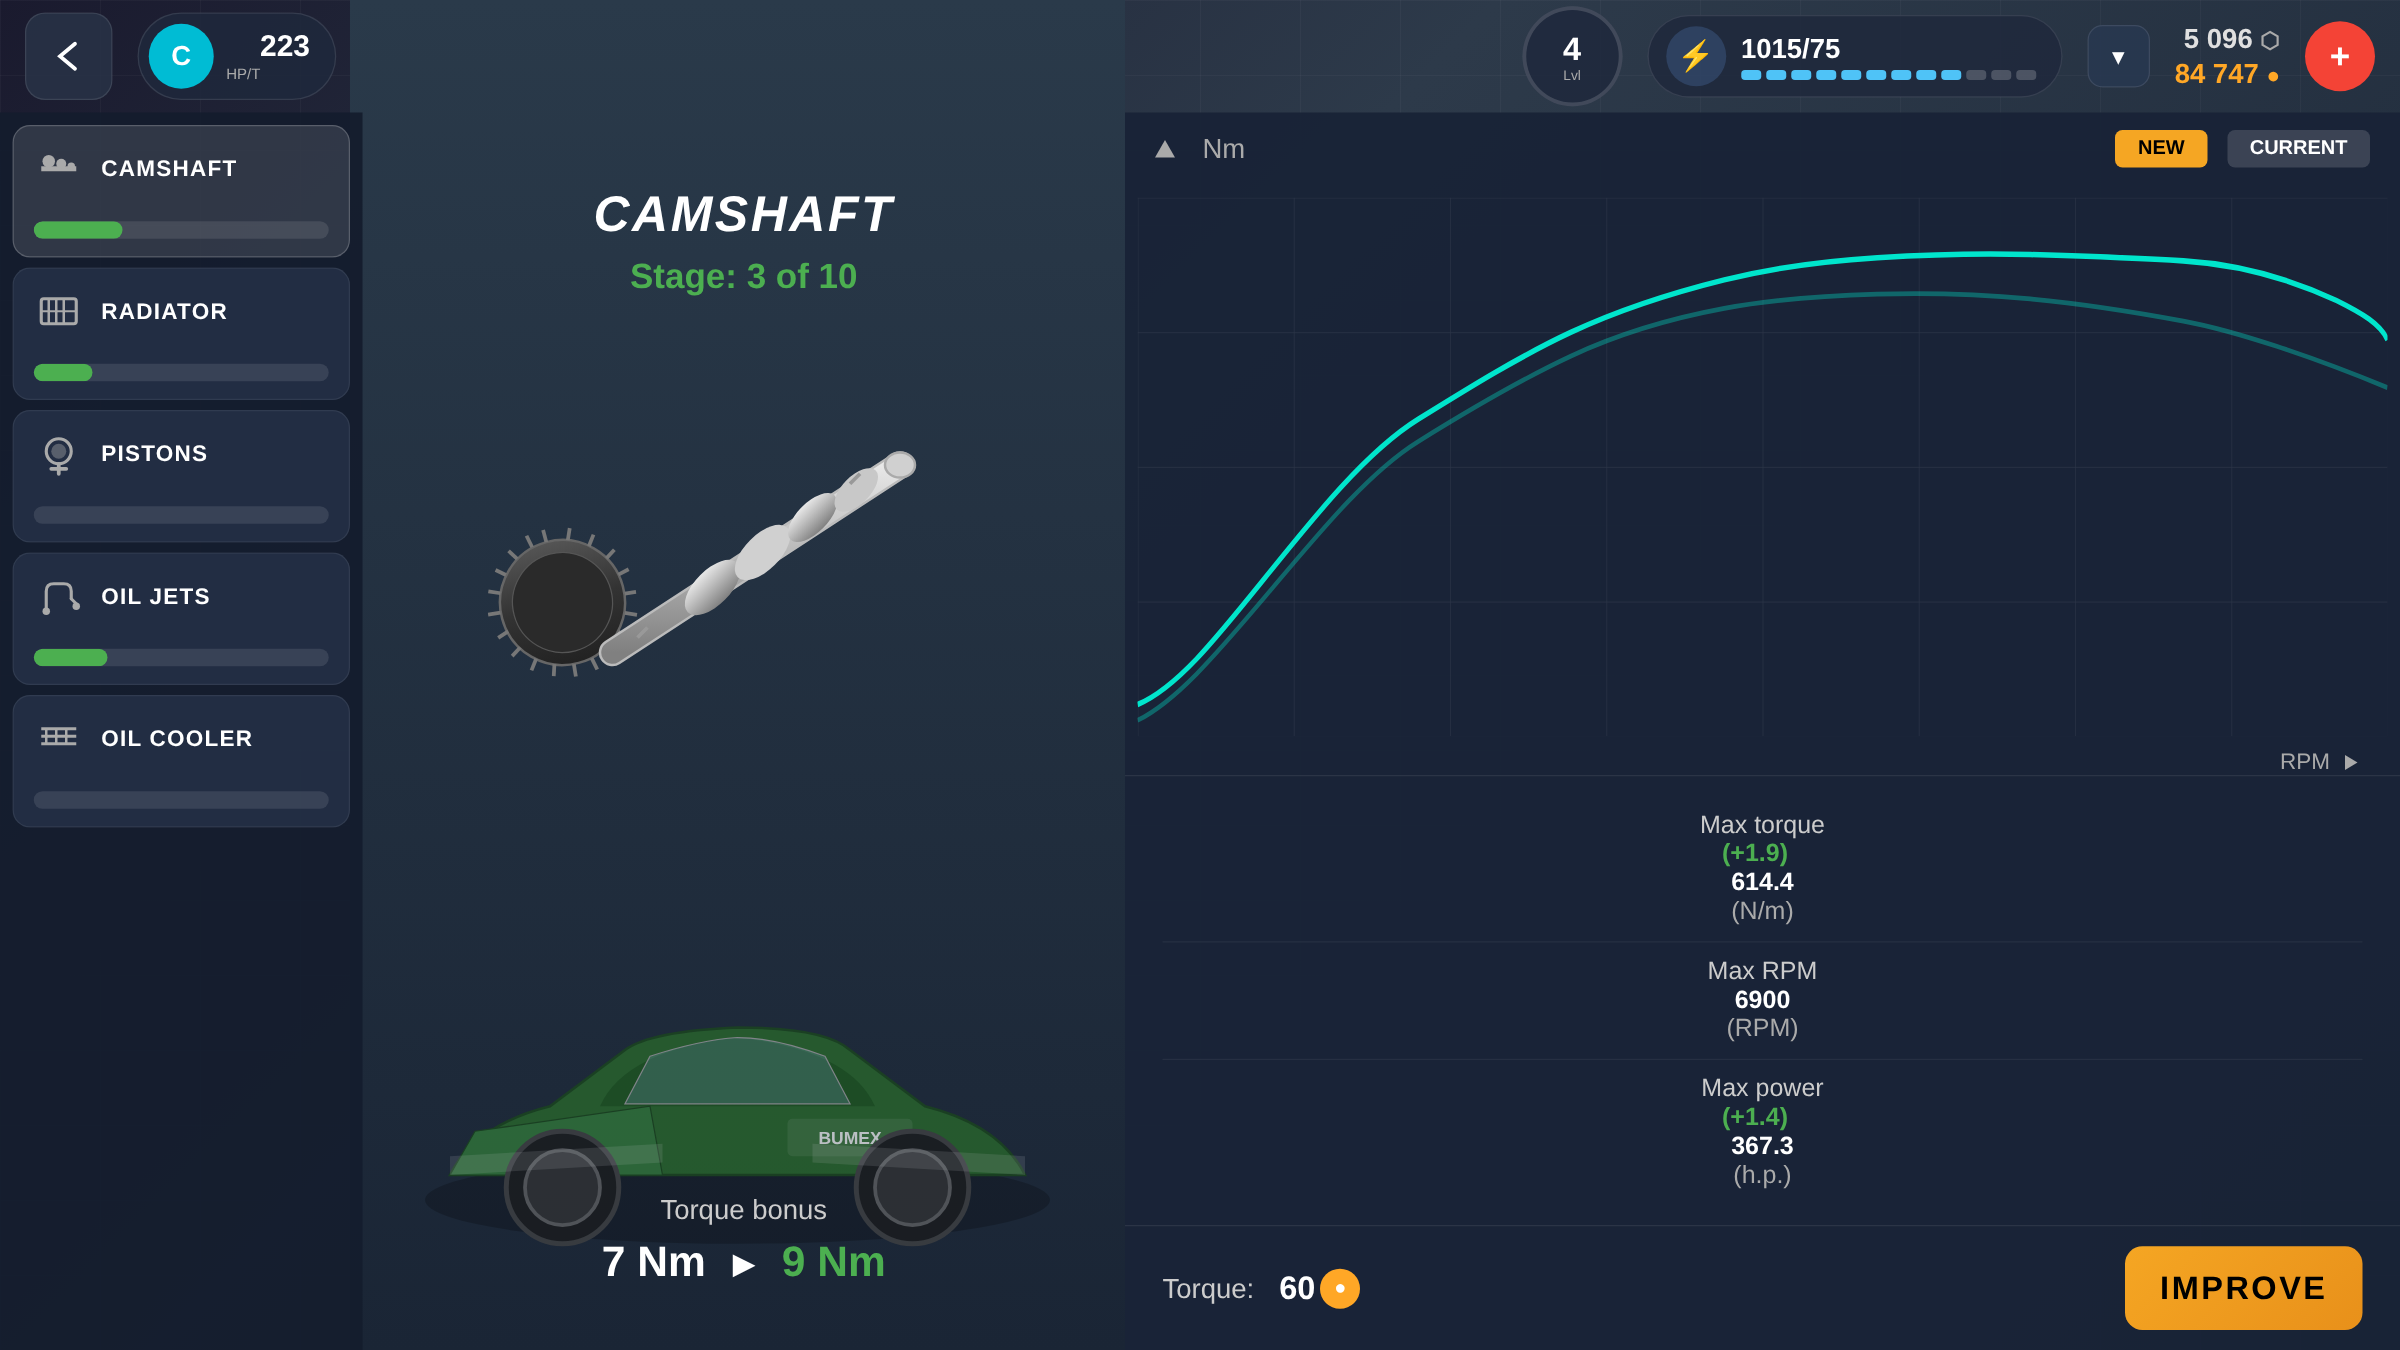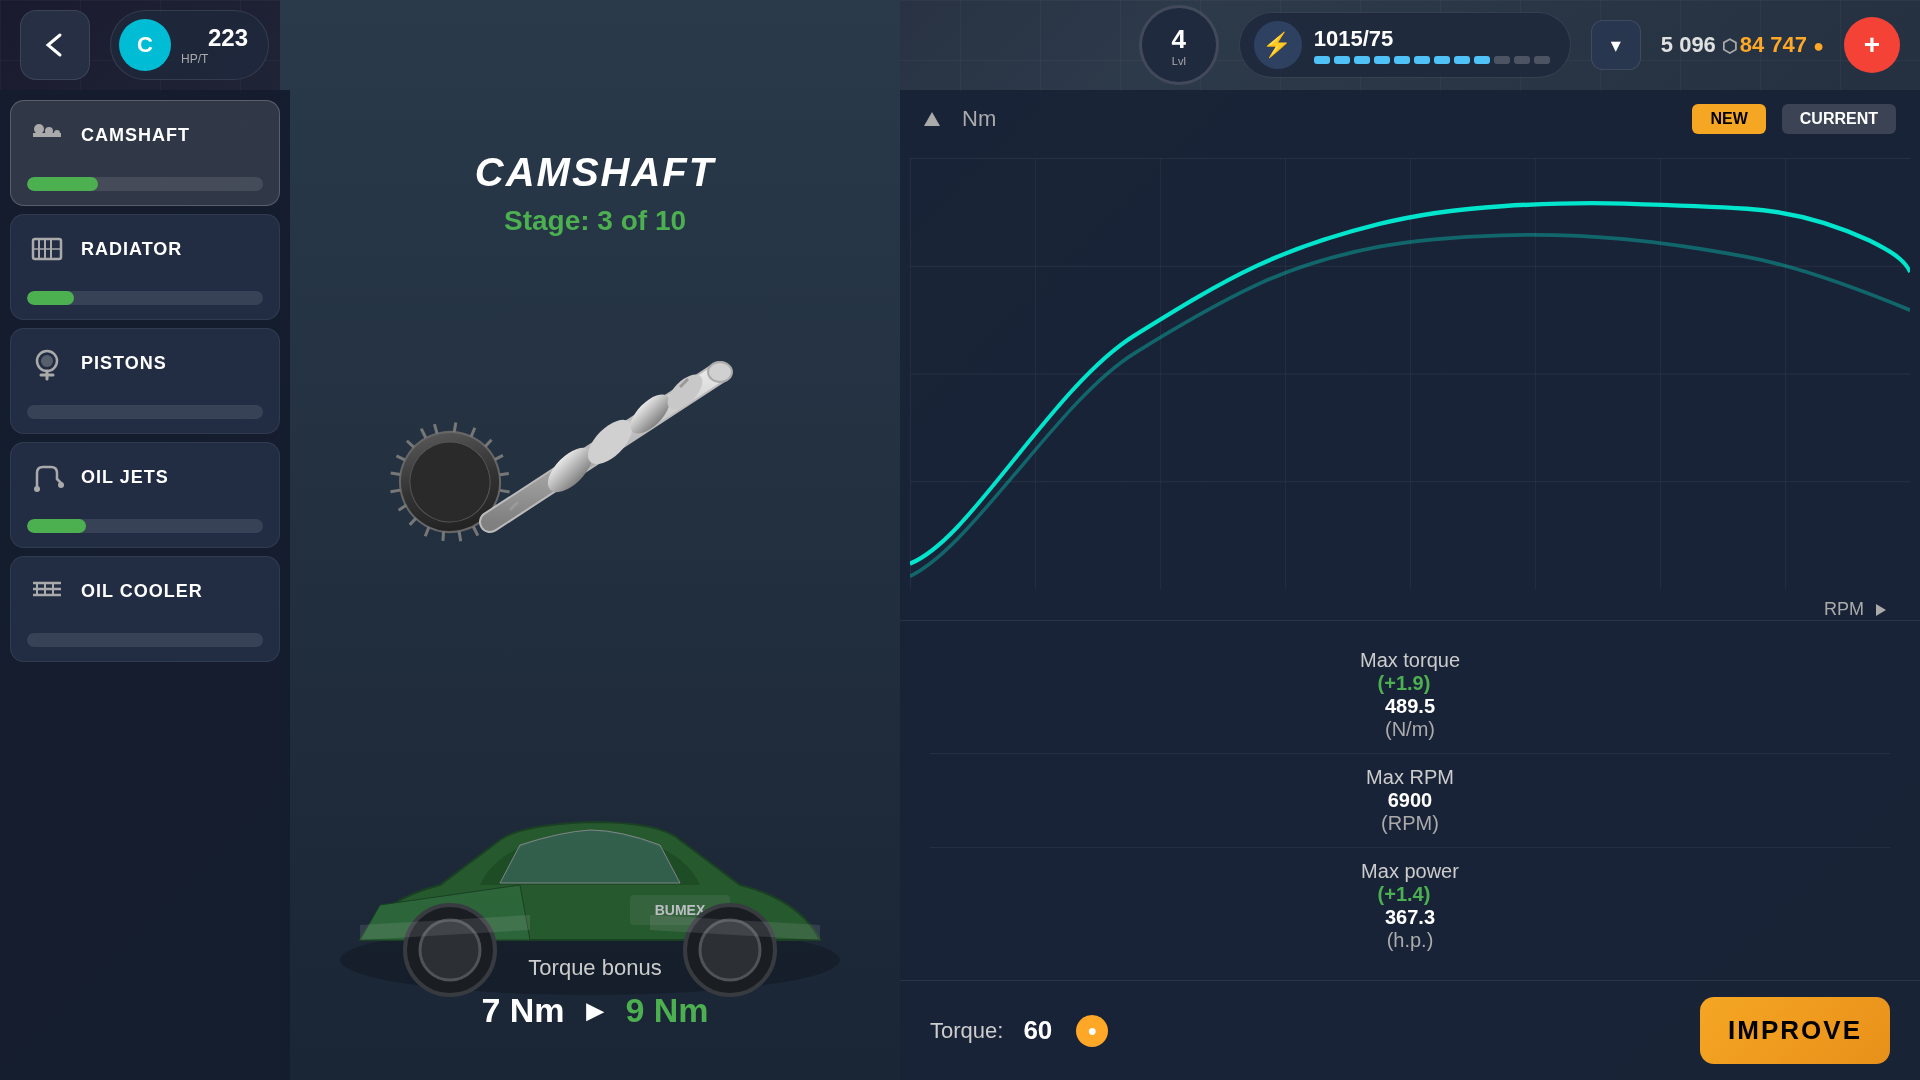--- a/index.html
+++ b/index.html
@@ -115,21 +115,21 @@
     .dropdown-btn {
       width: 50px; height: 50px;
       background: rgba(40,55,80,0.9);
       border-radius: 12px;
       display: flex; align-items: center; justify-content: center;
       cursor: pointer;
       border: 1px solid rgba(255,255,255,0.1);
     }
 
     .currency-area {
-      display: flex; flex-direction: row; align-items: flex-end; gap: 2px;
+      display: flex; flex-direction: column; align-items: flex-end; gap: 2px;
     }
     .currency-silver { font-size: 22px; font-weight: bold; color: #e0e0e0; }
     .currency-gold { font-size: 22px; font-weight: bold; color: #ffa726; }
 
     .add-btn {
       width: 56px; height: 56px;
       background: #f44336;
       border-radius: 50%;
       display: flex; align-items: center; justify-content: center;
       font-size: 28px; font-weight: bold;
@@ -281,21 +281,21 @@
 
     .bottom-bar {
       display: flex; align-items: center;
       padding: 16px 30px;
       border-top: 1px solid rgba(255,255,255,0.08);
       gap: 20px;
     }
 
     .price-label { font-size: 22px; color: #ccc; }
     .price-value {
-      display: flex; align-items: center; gap: 24px;
+      display: flex; align-items: center; gap: 4px;
       font-size: 26px; font-weight: bold; color: #fff;
     }
     .coin-icon {
       width: 32px; height: 32px; border-radius: 50%;
       background: #ffa726;
       display: flex; align-items: center; justify-content: center;
       font-size: 16px;
     }
 
     .improve-btn {
@@ -625,21 +625,21 @@
     <span>RPM</span>
     <svg width="18" height="18" viewBox="0 0 18 18">
       <polygon points="4,3 14,9 4,15" fill="#aaa"></polygon>
     </svg>
   </div>
 
   <div class="stats-section">
     <div class="stat-row">
       <span class="stat-name">Max torque</span>
       <span class="stat-bonus">(+1.9)</span>
-      <span class="stat-value">489.5</span>
+      <span class="stat-value">614.4</span>
       <span class="stat-unit">(N/m)</span>
     </div>
     <div class="stat-row">
       <span class="stat-name">Max RPM</span>
       <span class="stat-bonus"></span>
       <span class="stat-value">6900</span>
       <span class="stat-unit">(RPM)</span>
     </div>
     <div class="stat-row">
       <span class="stat-name">Max power</span>

